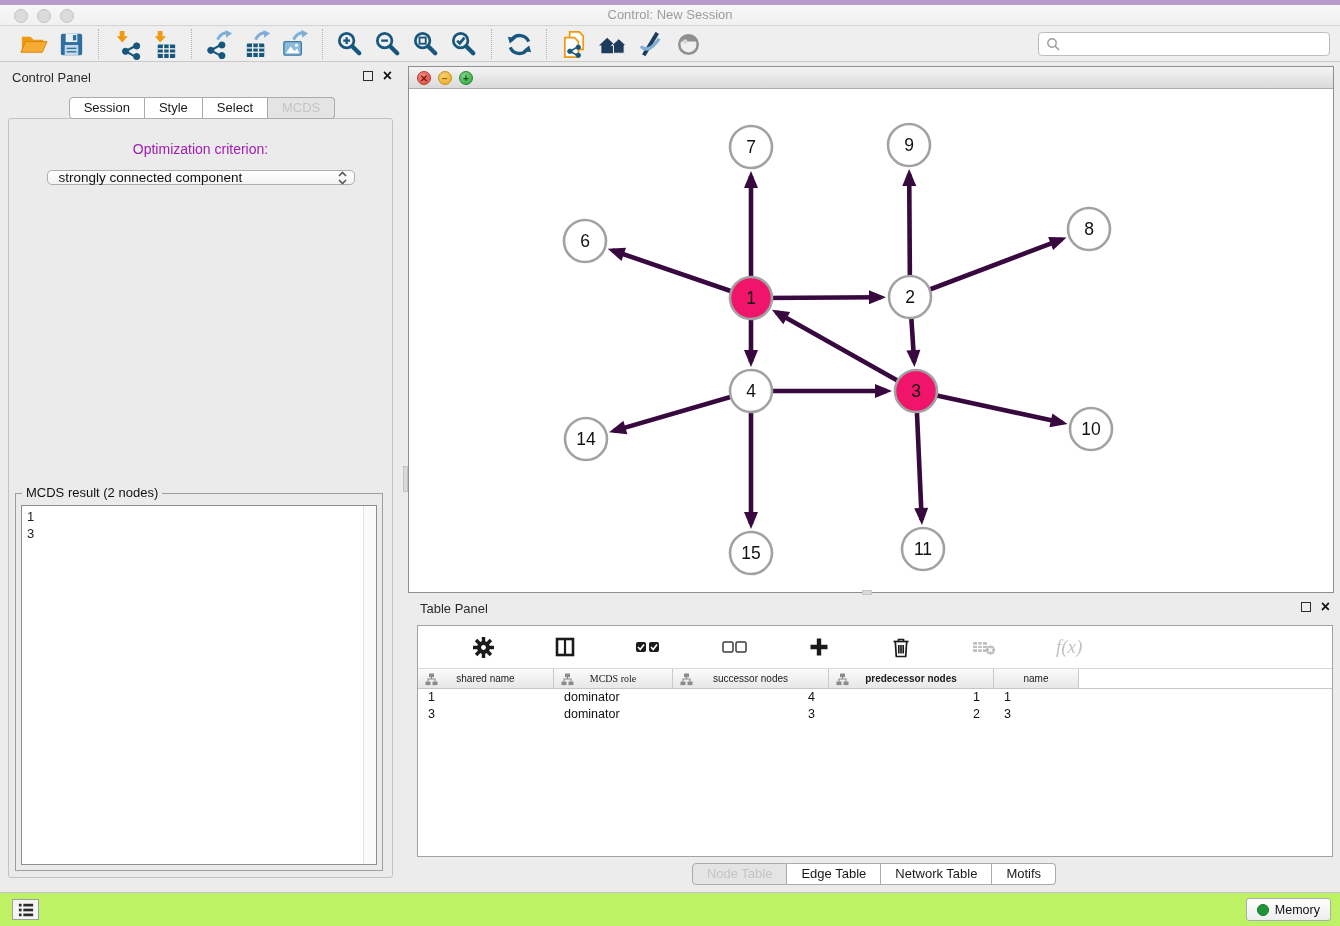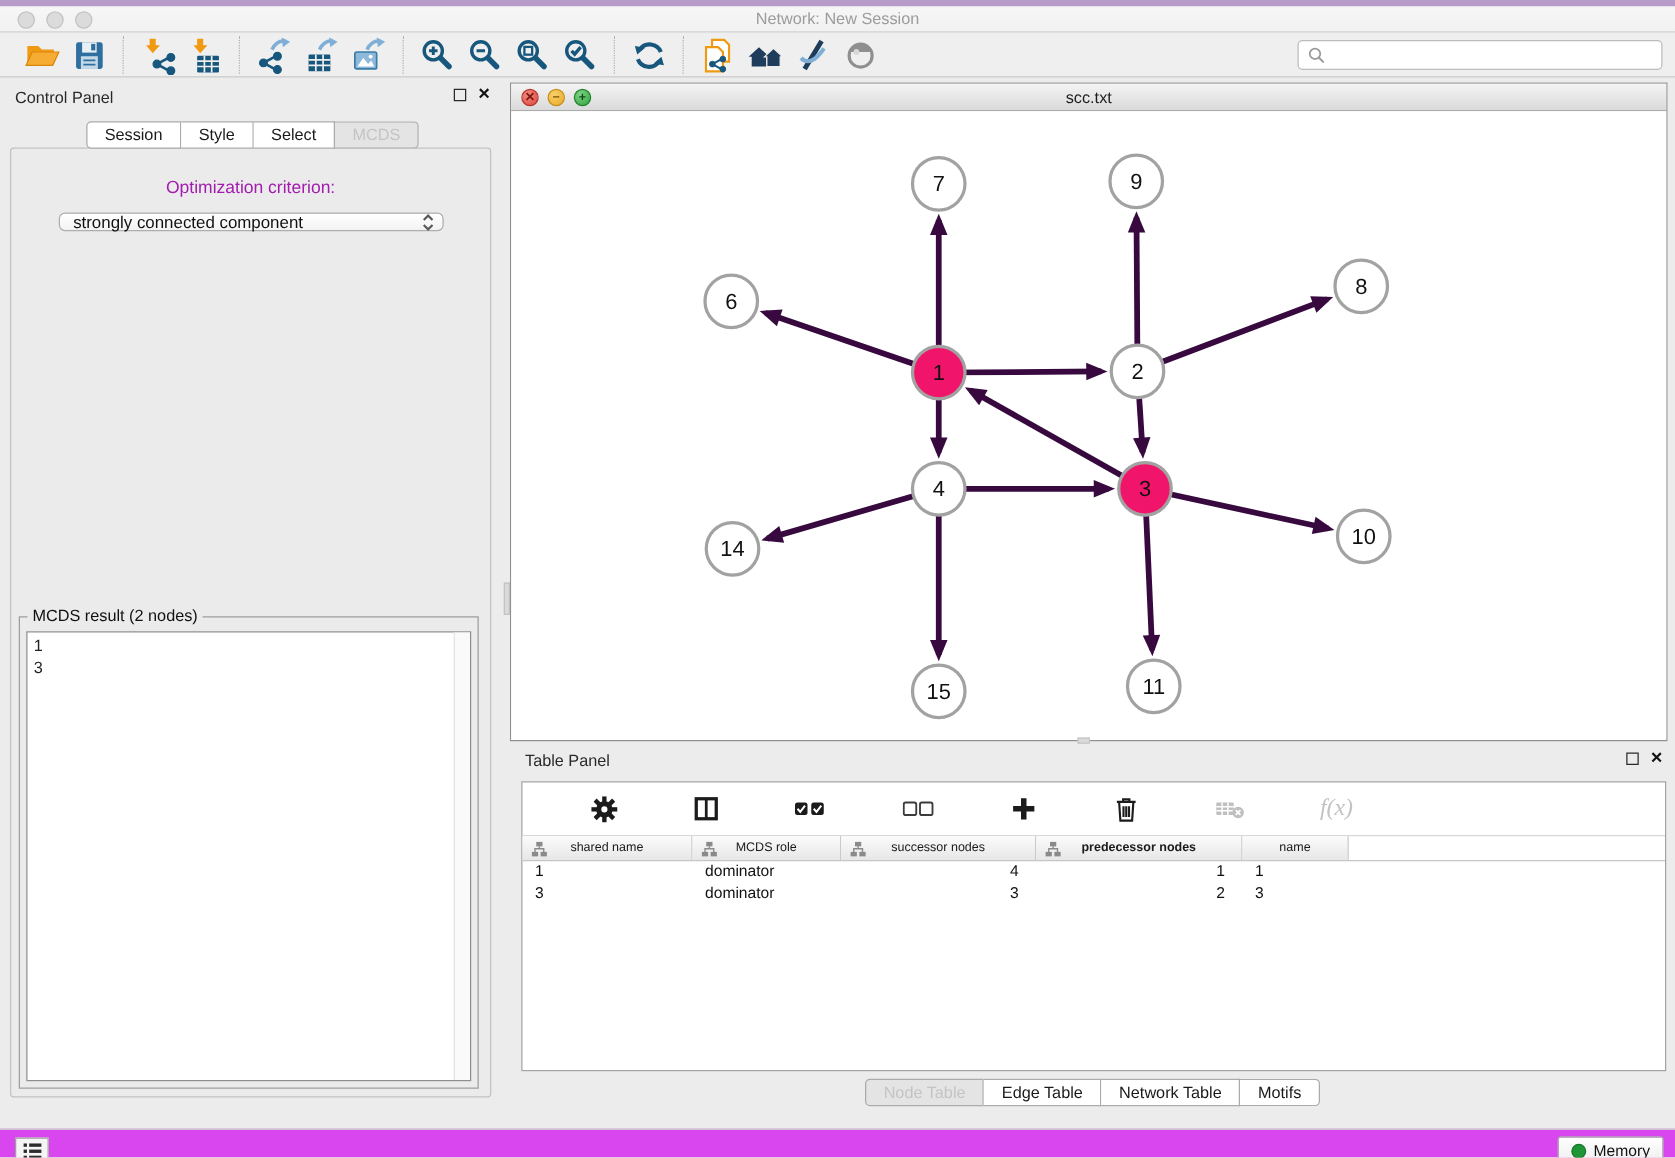--- a/index.html
+++ b/index.html
@@ -83,39 +83,39 @@
   .fx-label { font-family:"Liberation Serif",serif; font-style:italic; font-size:19px; color:#C2C2C2; }
   #tp-header { display:flex; height:21px; border-top:1px solid #D8D8D8; border-bottom:1px solid #C6C6C6; }
   .hcell { position:relative; display:flex; align-items:center; justify-content:center; font-size:10px; color:#1A1A1A;
     background:linear-gradient(#FBFBFB,#E7E7E7); border-right:1px solid #C9C9C9; cursor:default; }
   .hcell .hicon { position:absolute; left:7px; top:4px; }
   #tp-rows .trow { display:flex; height:16.5px; font-size:12.5px; color:#111; cursor:default; }
   .tcell { overflow:hidden; white-space:nowrap; }
   #tp-tabs { position:absolute; bottom:5px; left:0; width:100%; display:flex; justify-content:center; }
 
   
-  #statusbar { position:absolute; left:0; bottom:0; width:100%; height:23px; background:#d946ef; border-top:1px solid #C6C6C6; }
+  #statusbar { position:absolute; left:0; bottom:0; width:100%; height:34px; background:#bef264; border-top:1px solid #C6C6C6; }
   #list-btn { position:absolute; left:12px; top:6px; width:27px; height:21px; background:#F5F5F5;
     border:1px solid #9E9E9E; display:flex; align-items:center; justify-content:center; cursor:default; }
   #memory-btn { position:absolute; right:9px; top:5px; height:23px; padding:0 10px;
     border:1px solid #ACACAC; border-radius:3px; background:linear-gradient(#FEFEFE,#EEEEEE);
     display:flex; align-items:center; gap:6px; font-size:12.5px; color:#111; cursor:default; }
   #memory-btn .dot { width:12px; height:12px; border-radius:50%; background:#1E9638; border:1px solid #14762A; }
 </style>
 </head>
 <body>
 
 <div id="titlebar">
   <div class="purple-strip"></div>
   <div class="tl-group">
     <span class="tl-dot"></span>
     <span class="tl-dot"></span>
     <span class="tl-dot"></span>
   </div>
-  <div id="window-title">Network: New Session</div>
+  <div id="window-title">Control: New Session</div>
 </div>
 
 <div id="toolbar">
   <div id="toolbar-groups" style="display:flex;align-items:center;">
       <div class="tgroup">
         <div class="tbtn">
           <span style="display:flex;">
             <svg width="31" height="31" viewBox="0 0 32 32">
               <path d="M4 24 V8 h9 l3 3 h10 v4" fill="#F09A12"></path>
               <path d="M3 24 L8 13 h22 l-5 11 Z" fill="#F6AC33" stroke="#D9850A" stroke-width="1"></path>
@@ -372,21 +372,20 @@
     <div class="grip"></div>
   </div>
 
 <div id="net-window">
   <div id="net-titlebar">
     <div class="mac-lights">
       <span class="mac-dot mac-red">✕</span>
       <span class="mac-dot mac-yellow">−</span>
       <span class="mac-dot mac-green">+</span>
     </div>
-    <div id="net-title">scc.txt</div>
   </div>
   <div id="net-canvas">
     <svg id="graph-svg" width="924" height="503" viewBox="0 0 924 503">
         <defs>
           <marker id="arrow" markerUnits="userSpaceOnUse" markerWidth="20" markerHeight="18" refX="13" refY="8" orient="auto">
             <path d="M1 1 L18 8 L1 15 Z" fill="#37093F"></path>
           </marker>
         </defs>
         <line x1="342" y1="209" x2="342" y2="87" stroke="#37093F" stroke-width="4.6" marker-end="url(#arrow)"></line>
         <line x1="342" y1="209" x2="203.42808453861764" y2="161.4180772210916" stroke="#37093F" stroke-width="4.6" marker-end="url(#arrow)"></line>
@@ -557,21 +556,21 @@
               <g fill="#8A8A8A">
                 <rect x="4" y="0.5" width="5" height="3.6"></rect>
                 <rect x="0.5" y="8.5" width="5" height="3.6"></rect>
                 <rect x="7.5" y="8.5" width="5" height="3.6"></rect>
               </g>
               <path d="M6.5 4 v2 M3 8.5 V6 h7 v2.5" fill="none" stroke="#8A8A8A" stroke-width="1.1"></path>
             </svg>
           </span>
           <span>shared name</span>
         </div>
-        <div class="hcell" style="width: 119px;">
+        <div class="hcell" style="width: 119px; font-family: Liberation Serif, serif;">
           <span>
             <svg class="hicon" width="13" height="13" viewBox="0 0 13 13">
               <g fill="#8A8A8A">
                 <rect x="4" y="0.5" width="5" height="3.6"></rect>
                 <rect x="0.5" y="8.5" width="5" height="3.6"></rect>
                 <rect x="7.5" y="8.5" width="5" height="3.6"></rect>
               </g>
               <path d="M6.5 4 v2 M3 8.5 V6 h7 v2.5" fill="none" stroke="#8A8A8A" stroke-width="1.1"></path>
             </svg>
           </span>

